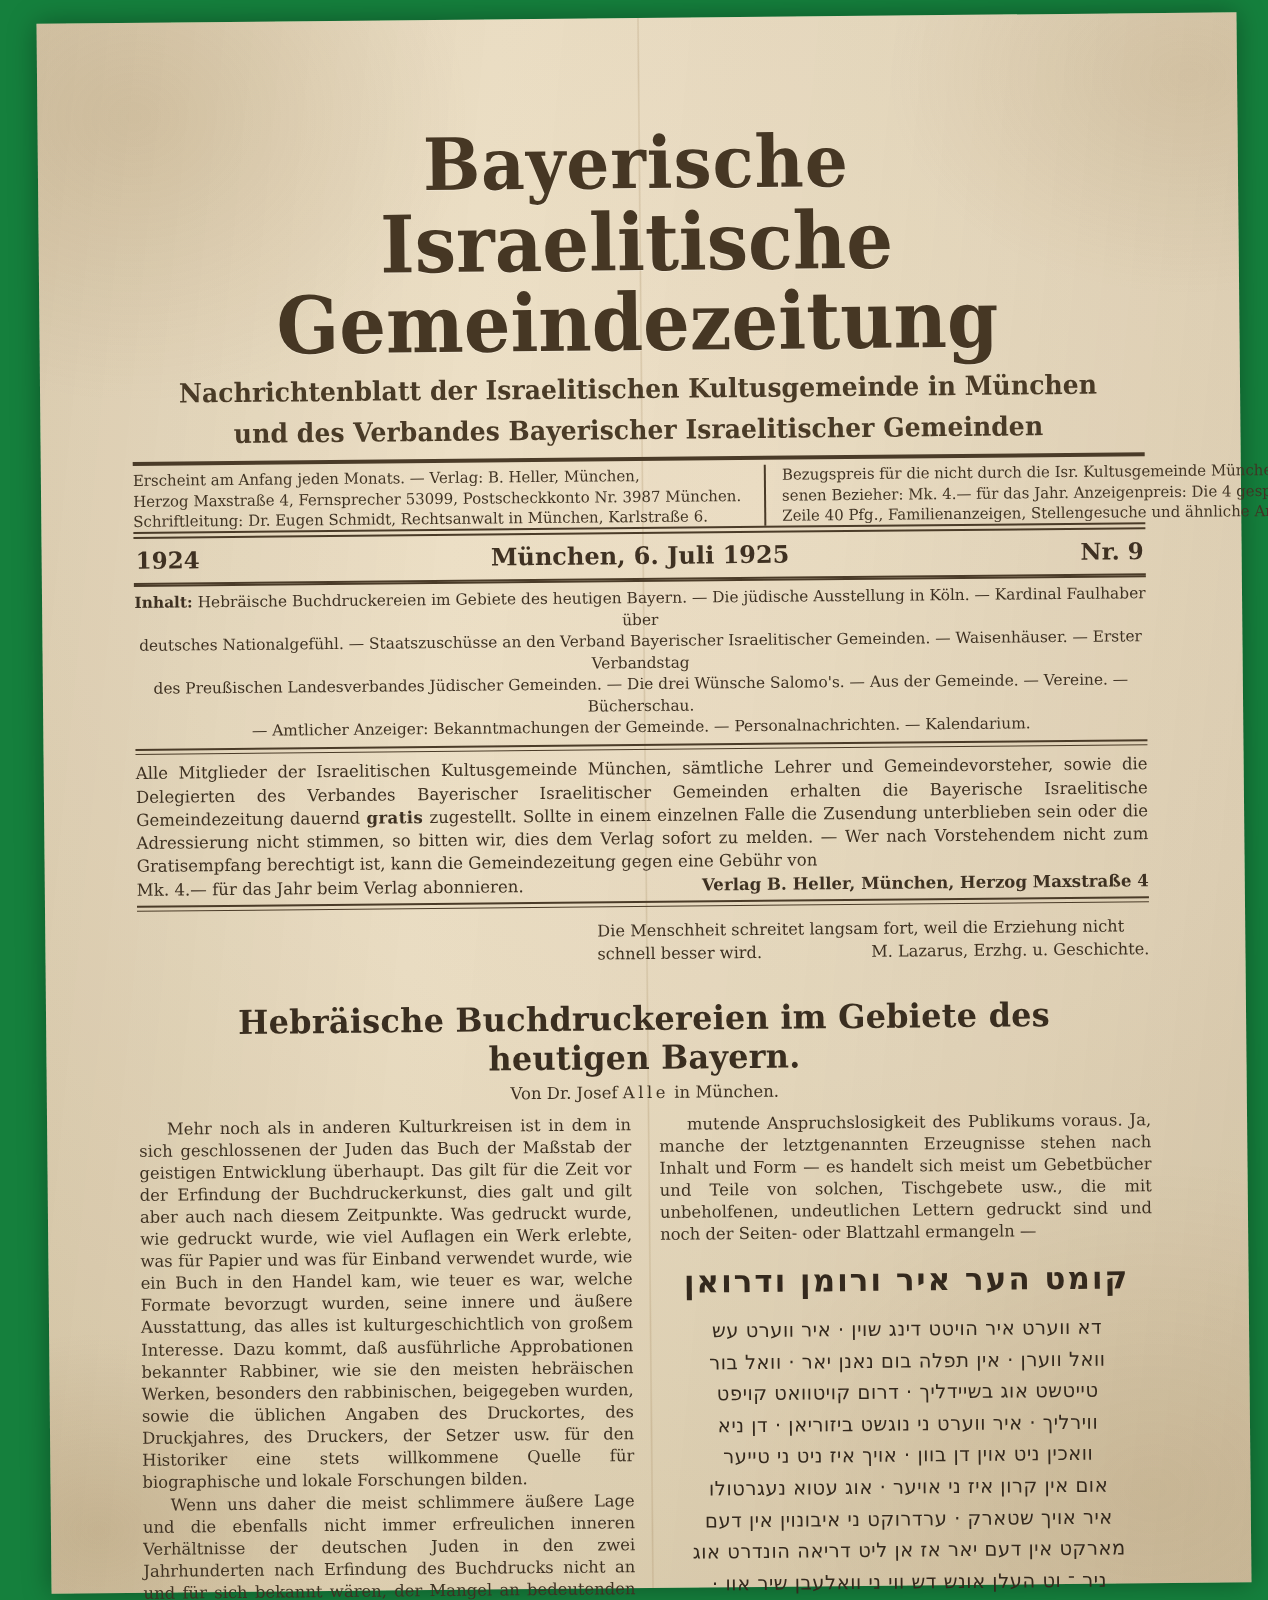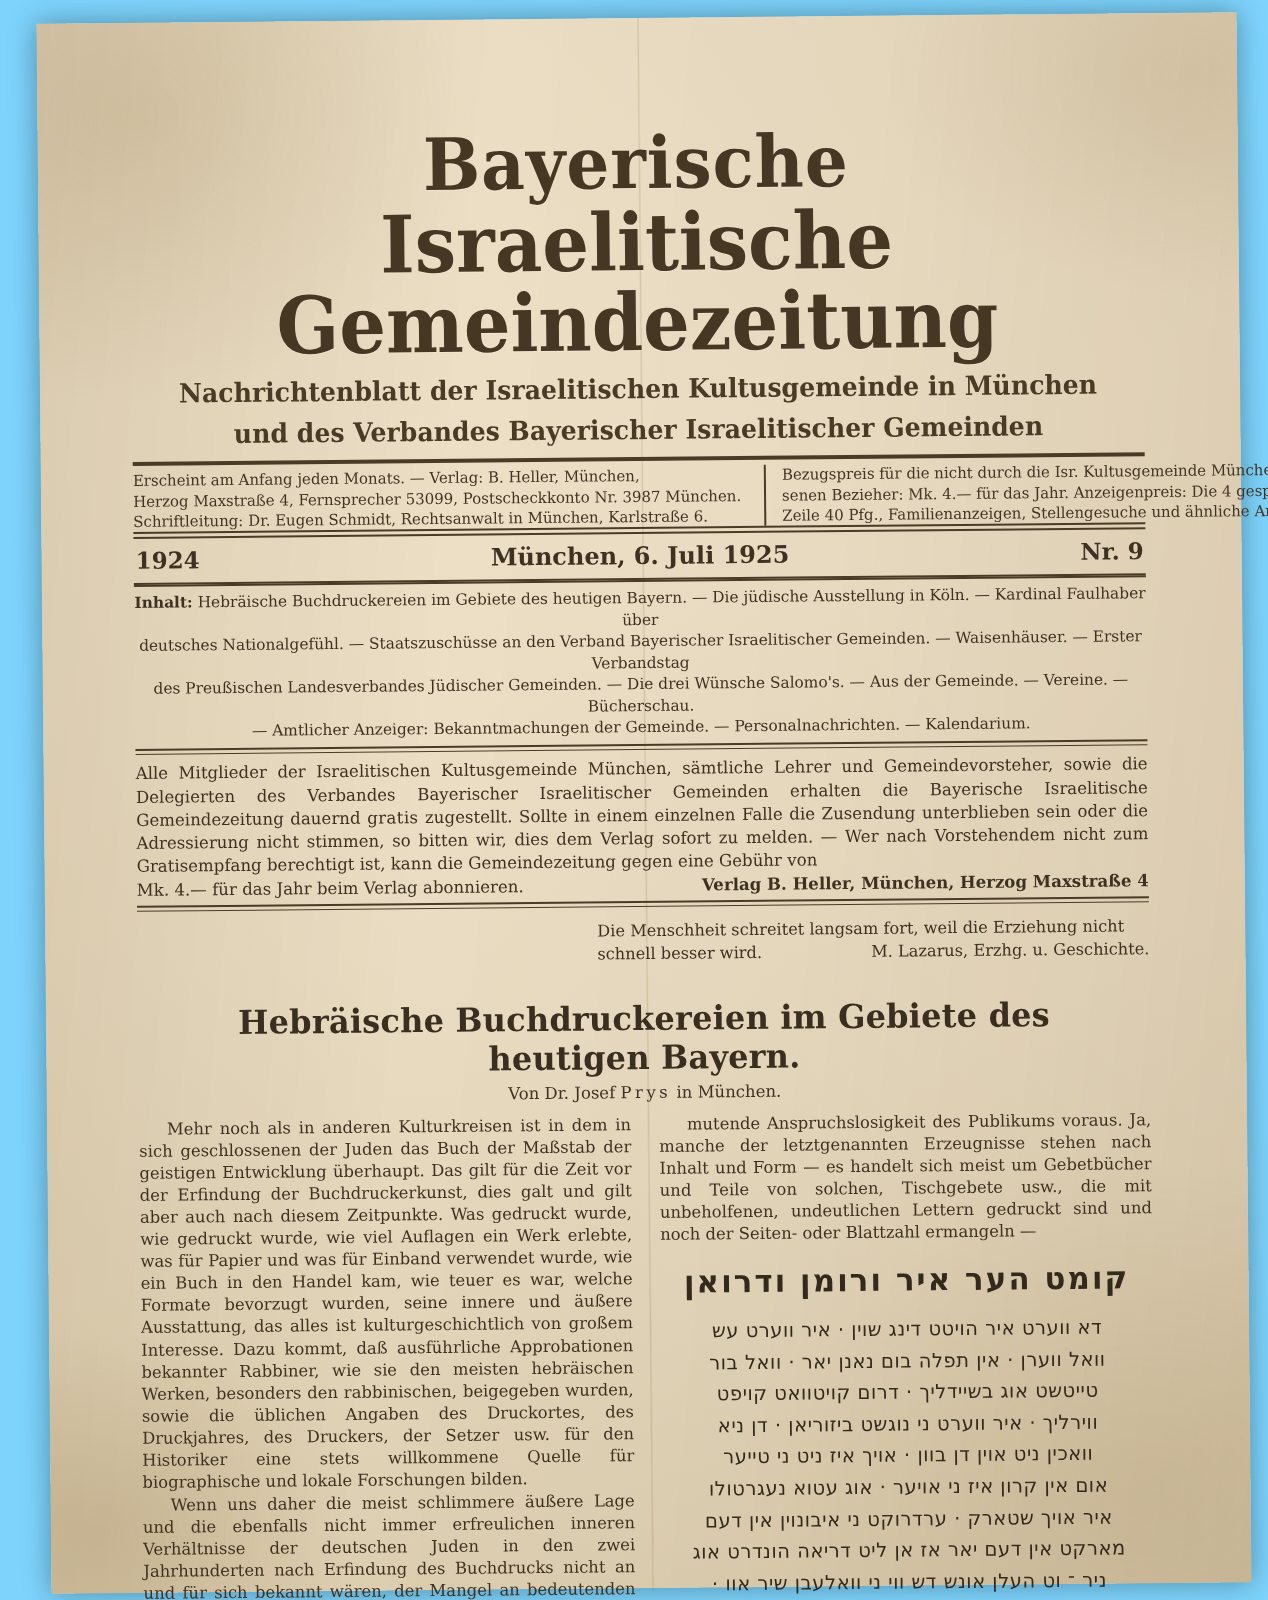--- a/index.html
+++ b/index.html
@@ -1,21 +1,21 @@
 <!DOCTYPE html>
 <html><head>
 <meta charset="utf-8">
 <style>
   html,body{margin:0;padding:0;background:#b9b5ae;}
   body{font-family:"DejaVu Serif",serif;}
 
   #page{
     position:relative;
     width:1268px;height:1600px;
-    background:#7dd3fc;
+    background:#15803d;
     overflow:hidden;
   }
 
   
   #sheet{
     position:absolute;
     left:44px; top:18px;
     width:1200px; height:1570px;
     background:
       radial-gradient(ellipse 120% 90% at 60% 30%, #efe2c9 0%, #e9dcc2 42%, #e0d2b5 72%, #d6c7a7 100%);
@@ -126,21 +126,21 @@
 
   
   .notice{
     font-family:"DejaVu Serif",serif;
     font-size:16.6px;
     line-height:1.40;
     text-align:justify;
     padding:7px 0 4px 0;
     color:#3e3122;
   }
-  .notice .gratis{ font-weight:400; letter-spacing:.4px;}
+  .notice .gratis{ font-weight:700; letter-spacing:.4px;}
   .notice .pub{ font-weight:700; }
   .notice-last{ display:flex; justify-content:space-between; gap:20px;}
 
   
   .epigraph{
     font-family:"DejaVu Serif",serif;
     font-size:16.2px;
     line-height:1.38;
     margin:13px 0 0 0;
     color:#3e3122;
@@ -277,21 +277,21 @@
 
       <div class="epigraph">
         <div>Die Menschheit schreitet langsam fort, weil die Erziehung nicht</div>
         <div class="epi-2">
           <span>schnell besser wird.</span>
           <span>M. Lazarus, Erzhg. u. Geschichte.</span>
         </div>
       </div>
 
       <div class="headline">Hebräische Buchdruckereien im Gebiete des heutigen Bayern.</div>
-      <div class="byline"><span>Von Dr. Josef </span><span class="sp">Prys</span><span> in München.</span></div>
+      <div class="byline"><span>Von Dr. Josef </span><span class="sp">Alle</span><span> in München.</span></div>
 
       <div class="cols">
 
         <div class="col-body">
           <p>Mehr noch als in anderen Kulturkreisen ist in dem in sich geschlossenen der Juden das Buch der Maßstab der geistigen Entwicklung überhaupt. Das gilt für die Zeit vor der Erfindung der Buchdruckerkunst, dies galt und gilt aber auch nach diesem Zeitpunkte. Was gedruckt wurde, wie gedruckt wurde, wie viel Auflagen ein Werk erlebte, was für Papier und was für Einband verwendet wurde, wie ein Buch in den Handel kam, wie teuer es war, welche Formate bevorzugt wurden, seine innere und äußere Ausstattung, das alles ist kulturgeschichtlich von großem Interesse. Dazu kommt, daß ausführliche Approbationen bekannter Rabbiner, wie sie den meisten hebräischen Werken, besonders den rabbinischen, beigegeben wurden, sowie die üblichen Angaben des Druckortes, des Druckjahres, des Druckers, der Setzer usw. für den Historiker eine stets willkommene Quelle für biographische und lokale Forschungen bilden.</p>
           <p><span>Wenn uns daher die meist schlimmere äußere Lage und die ebenfalls nicht immer erfreulichen inneren Verhältnisse der deutschen Juden in den zwei Jahrhunderten nach Erfindung des Buchdrucks nicht an und für sich bekannt wären, der Mangel an bedeutenden hebräischen Druckereien in Deutschland innerhalb dieser Zeit würde uns darauf hinweisen. Die verhältnismäßig wenigen Druckwerke jedoch, die damals in Bayern entstanden, fast noch mehr aber viele in den später zur Blüte gelangenden Druckereien in </span></p>
         </div>
 
         <div class="col-body">
           <p>mutende Anspruchslosigkeit des Publikums voraus. Ja, manche der letztgenannten Erzeugnisse stehen nach Inhalt und Form — es handelt sich meist um Gebetbücher und Teile von solchen, Tischgebete usw., die mit unbeholfenen, undeutlichen Lettern gedruckt sind und noch der Seiten- oder Blattzahl ermangeln —</p>

